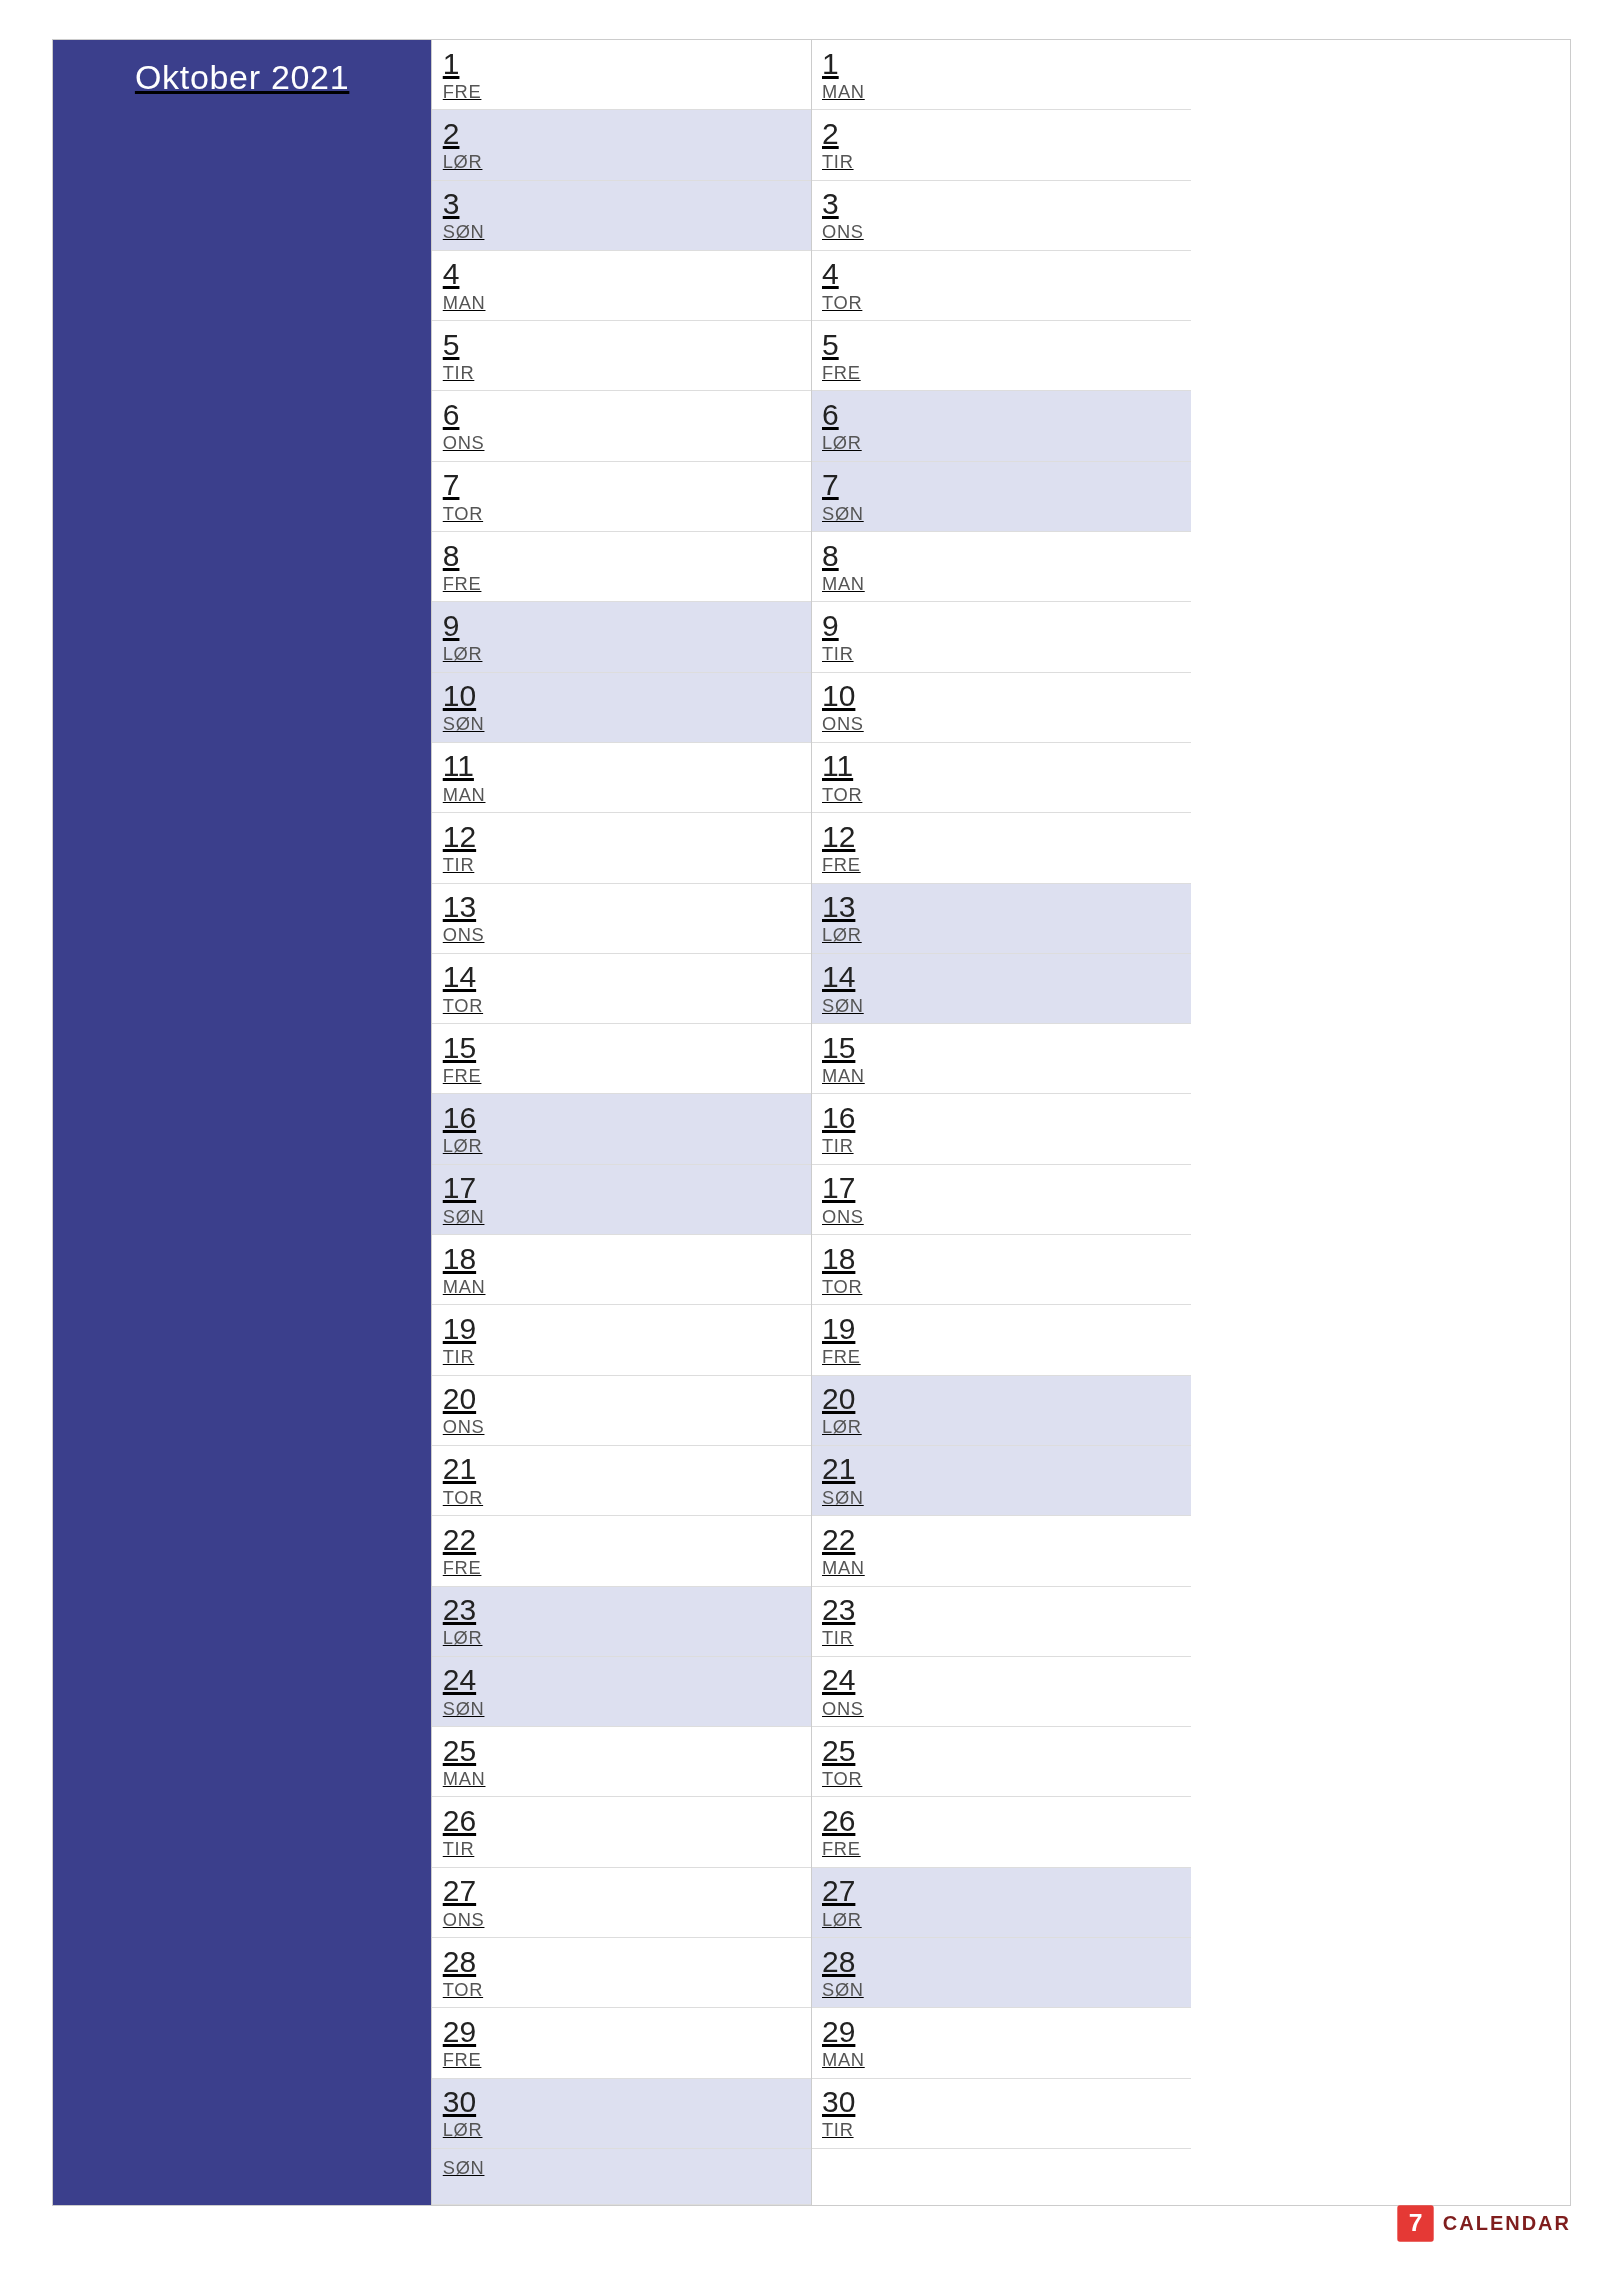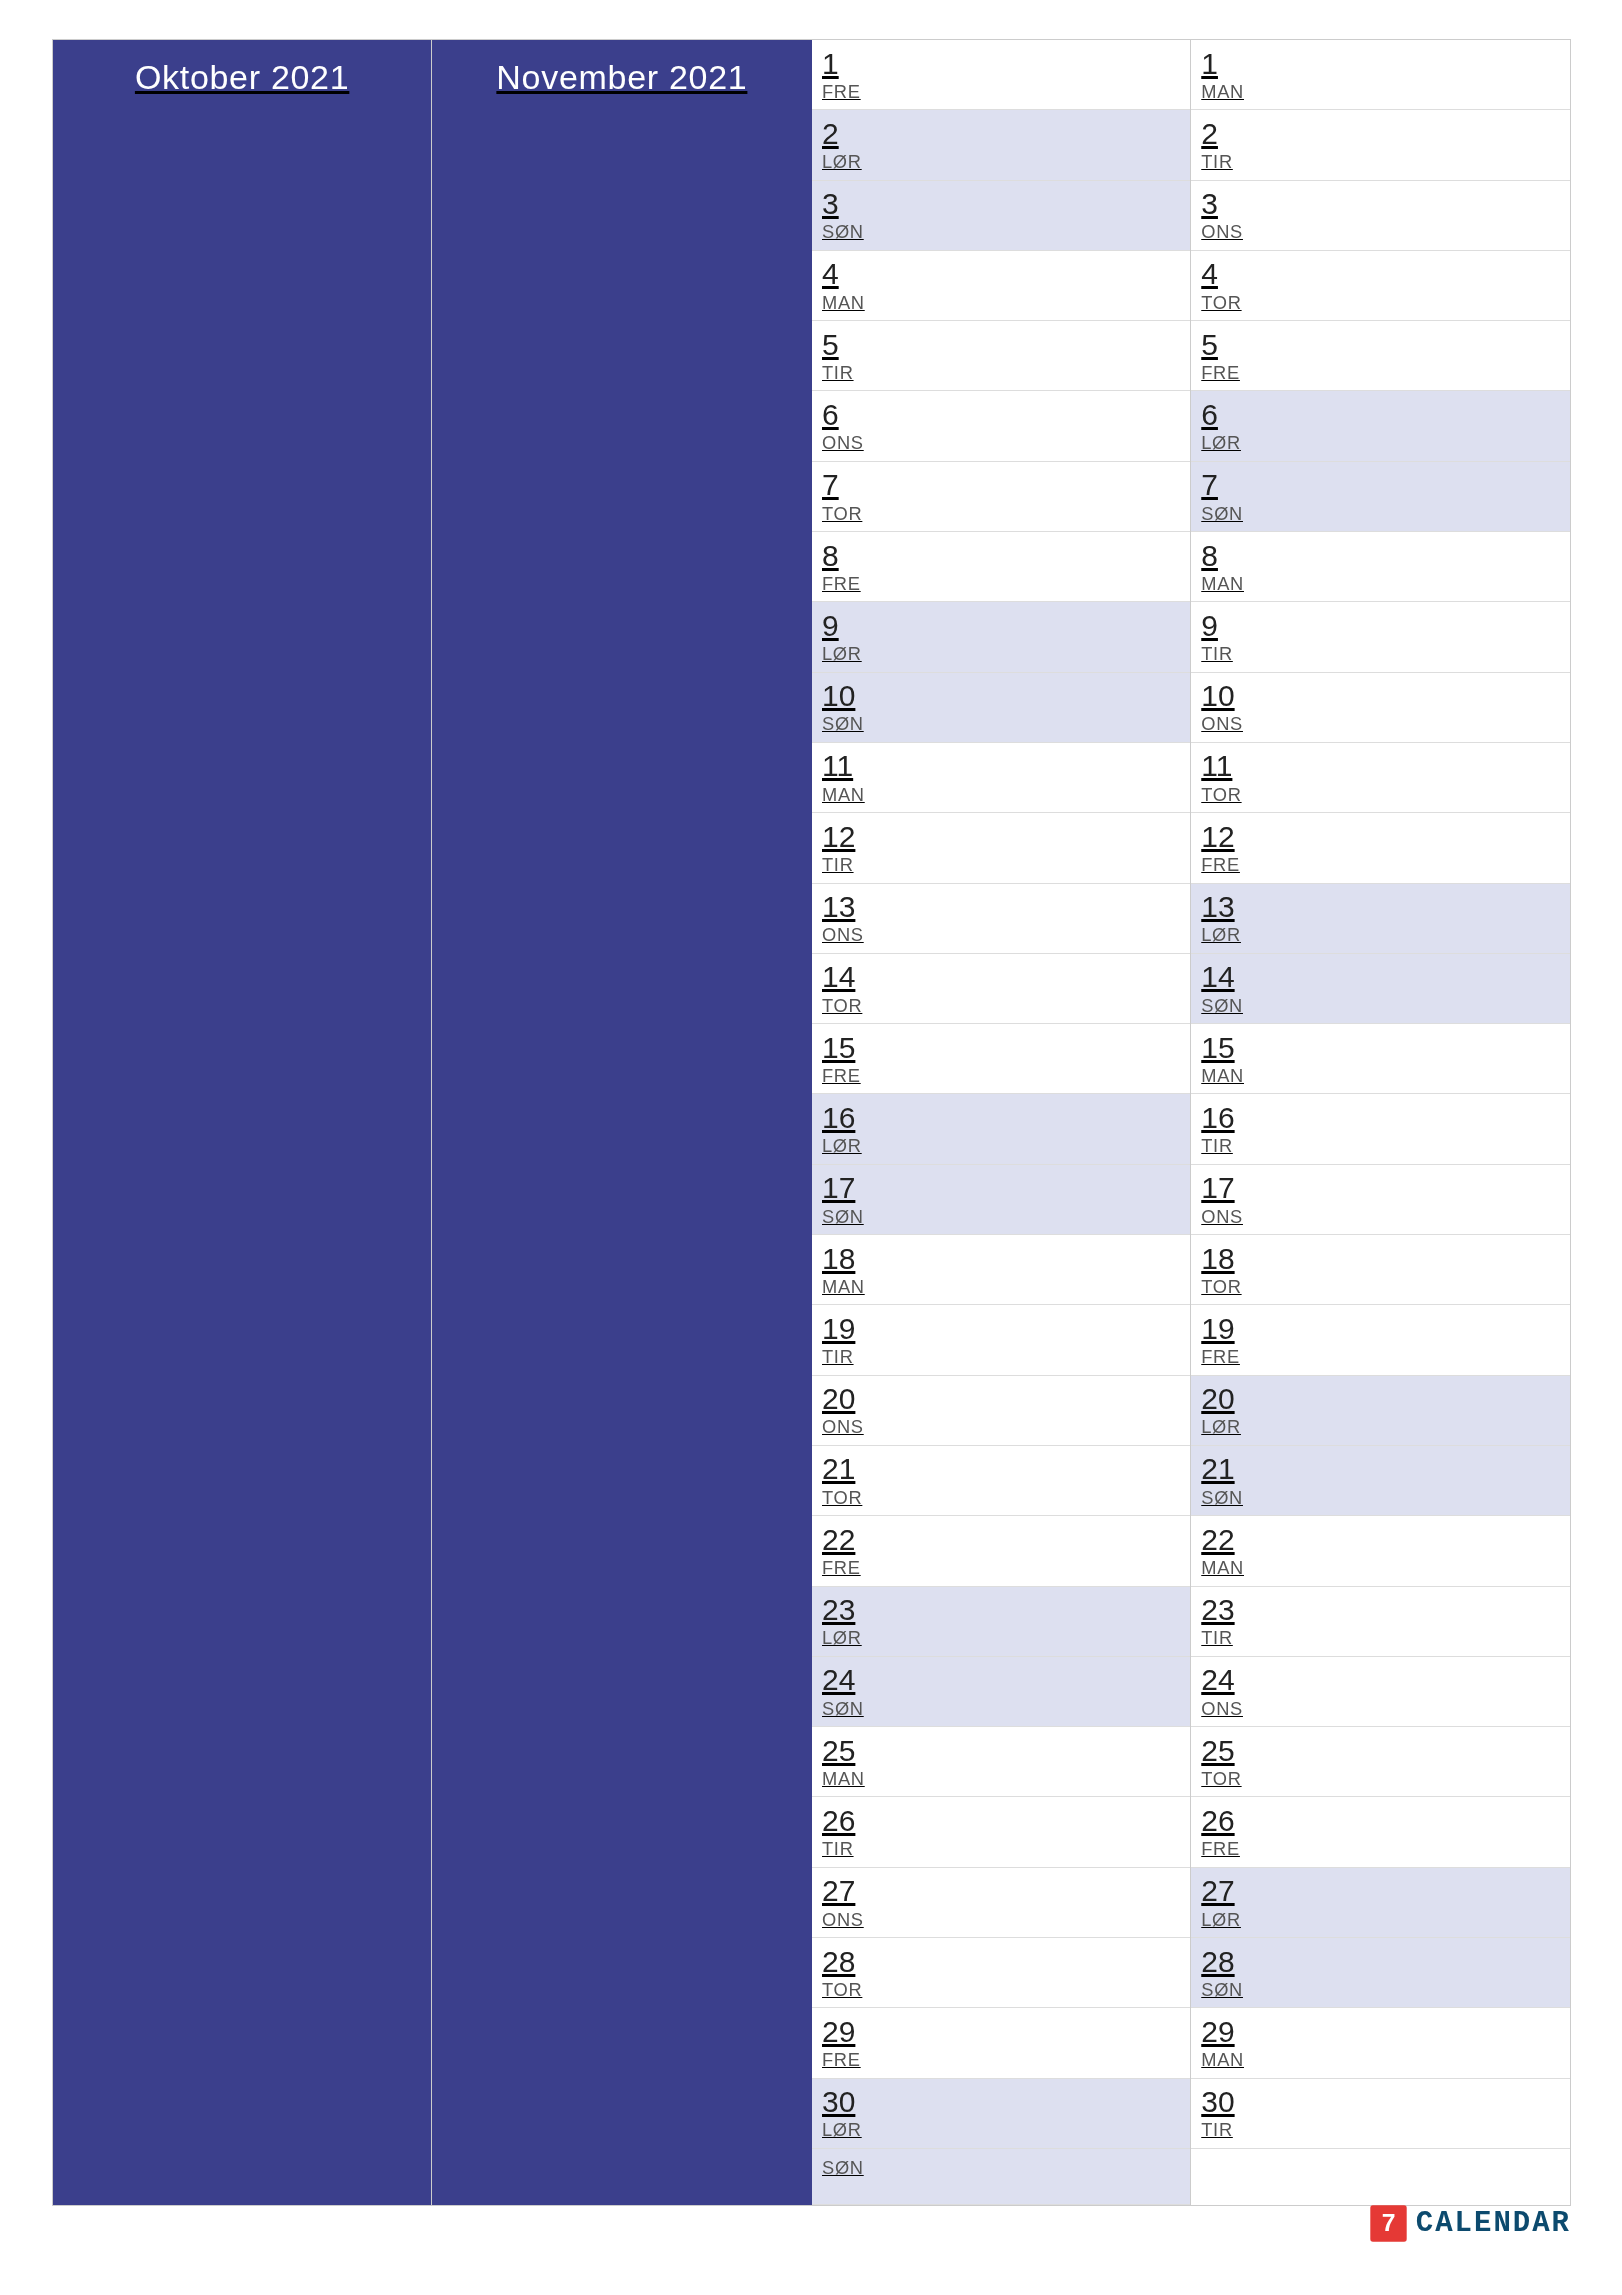--- a/index.html
+++ b/index.html
@@ -91,35 +91,33 @@
       align-items: center;
       gap: 7.9px;
     }
 
     .logo-icon {
       width: 39px;
       height: 39px;
     }
 
     .footer-text {
-      font-size: 29px;
+      font-size: 20px;
       font-weight: bold;
-      color: #0c4a6e;
+      color: #7f1d1d;
       letter-spacing: 2px;
-      font-family: Liberation Mono, monospace;
     }
   </style>
 </head>
 <body>
 
 <div class="calendar-wrapper">
   <div class="calendar-grid">
 
     <div class="month-header left">Oktober 2021</div>
-    <div class="month-header">November 2021</div>
 
     <div class="days-column left" id="october-col">
         <div class="day-row weekday">
           <div class="day-number">1</div>
           <div class="day-name">FRE</div>
         </div>
         <div class="day-row weekend">
           <div class="day-number">2</div>
           <div class="day-name">LØR</div>
         </div>

